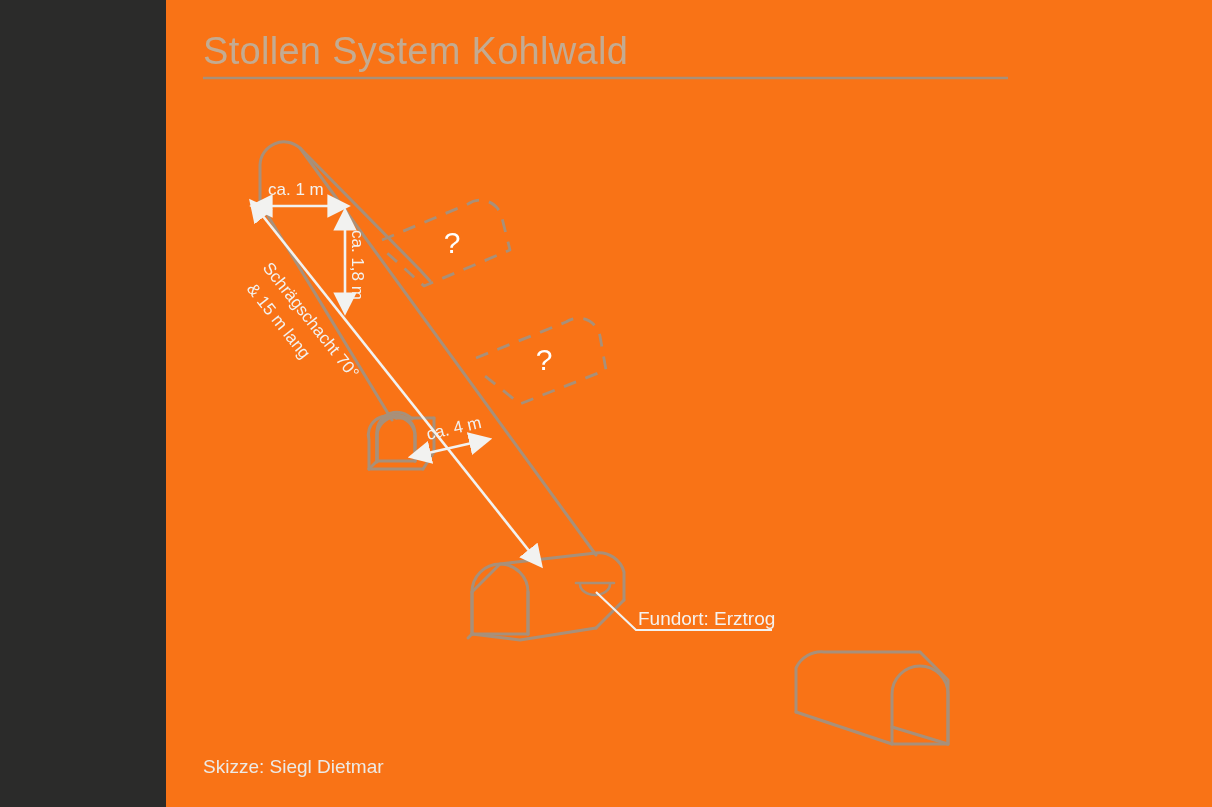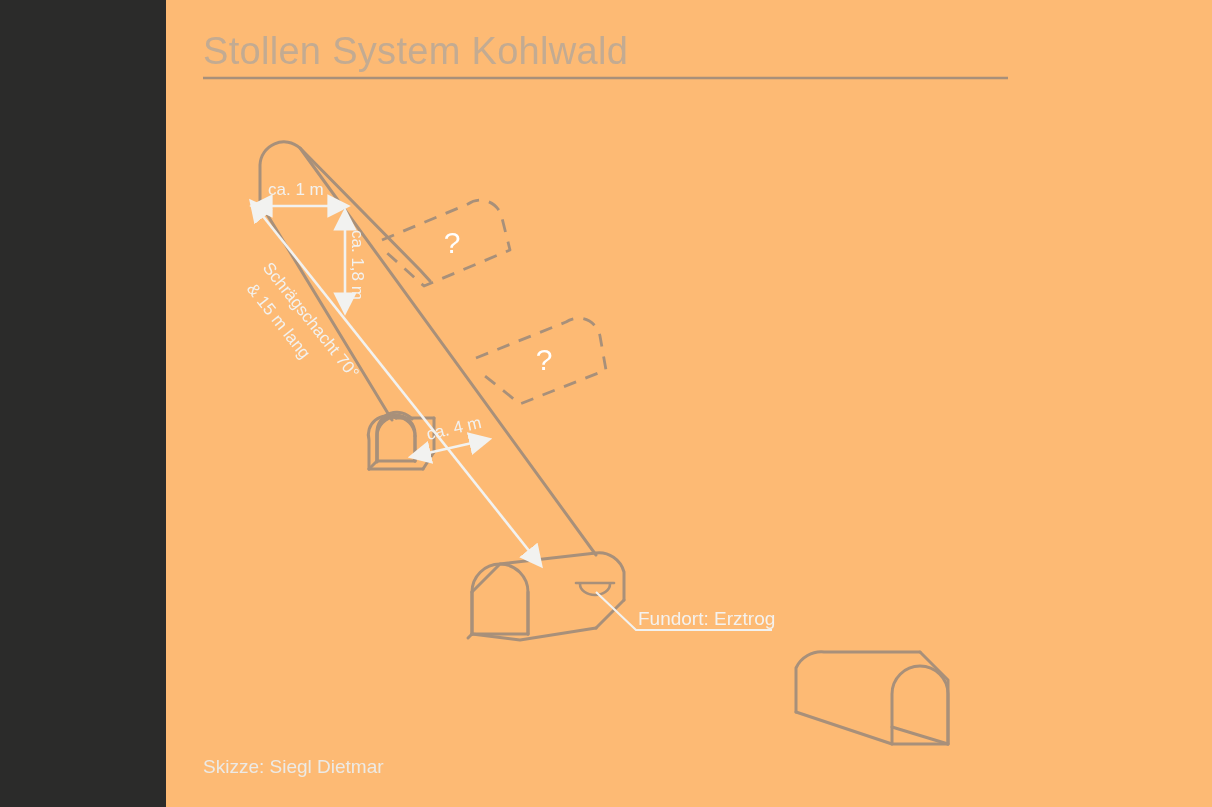--- a/index.html
+++ b/index.html
@@ -4,21 +4,21 @@
 <style>
   html, body {
     margin: 0;
     padding: 0;
     background: #262626;
   }
   #page {
     position: relative;
     width: 1212px;
     height: 807px;
-    background: #fdba74;
+    background: #f97316;
     overflow: hidden;
     font-family: "Liberation Sans", sans-serif;
   }
   
   #left-band {
     position: absolute;
     left: 0; top: 0;
     width: 166px;
     height: 807px;
     background: #2b2b2a;

